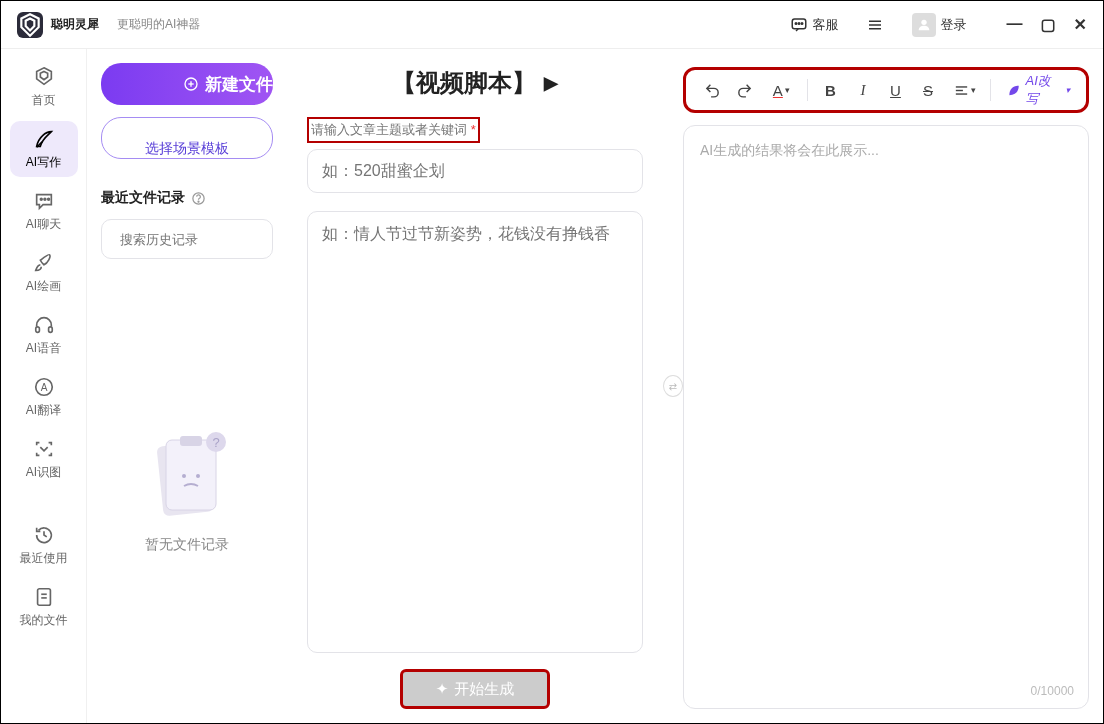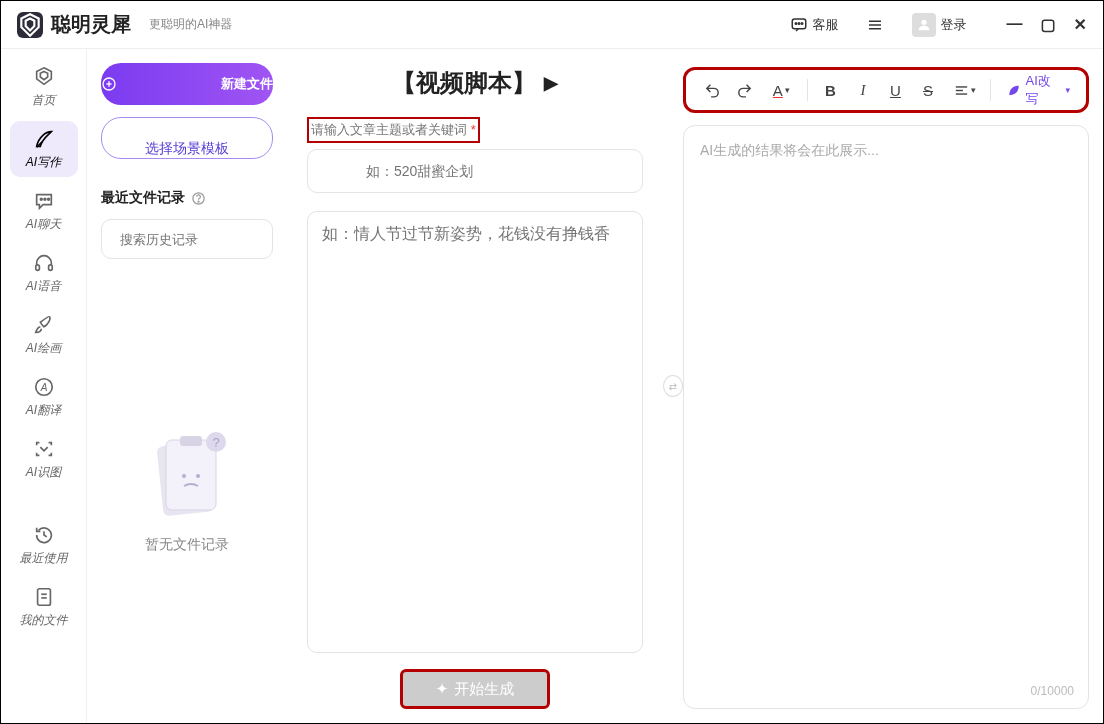--- a/index.html
+++ b/index.html
@@ -1,60 +1,60 @@
 <!DOCTYPE html>
 <html><head>
 <meta charset="utf-8">
 <style>
 * { margin: 0; padding: 0; box-sizing: border-box; font-family: -apple-system, "Microsoft YaHei", sans-serif; }
 body { background: #f5f5f7; width: 1104px; height: 724px; overflow: hidden; }
 .window { background: #fff; width: 100%; height: 100%; border: 1px solid #000; position: relative; display: flex; flex-direction: column; }
 .titlebar { height: 48px; display: flex; align-items: center; padding: 0 16px; border-bottom: 1px solid #eee; }
 .logo-wrap { display: flex; align-items: center; gap: 8px; }
 .logo-icon { width: 26px; height: 26px; background: #2b2b3a; border-radius: 6px; display: flex; align-items: center; justify-content: center; color: #fff; }
-.app-name { font-weight: 700; font-size: 20px; color: #222; }
+.app-name { font-weight: 700; font-size: 12px; color: #222; }
 .app-sub { font-size: 12px; color: #888; margin-left: 10px; }
 .title-spacer { flex: 1; }
 .title-right { display: flex; align-items: center; gap: 28px; }
 .title-btn { display: flex; align-items: center; gap: 4px; font-size: 13px; color: #333; cursor: pointer; }
 .avatar { width: 24px; height: 24px; background: #ddd; border-radius: 4px; display: flex; align-items: center; justify-content: center; color: #fff; }
 .win-ctrl { display: flex; gap: 18px; margin-left: 12px; font-size: 16px; font-weight: bold; color: #333; }
 .win-ctrl span { cursor: pointer; }
 .body { flex: 1; display: flex; overflow: hidden; }
 .sidebar { width: 86px; background: #fff; border-right: 1px solid #f0f0f0; display: flex; flex-direction: column; align-items: center; padding-top: 10px; gap: 6px; }
-.nav-item { width: 68px; height: 56px; display: flex; flex-direction: column; align-items: center; justify-content: center; gap: 4px; border-radius: 10px; cursor: pointer; color: #666; font-size: 12px; font-style: italic; }
+.nav-item { width: 68px; height: 56px; display: flex; flex-direction: column; align-items: center; justify-content: center; gap: 4px; border-radius: 10px; cursor: pointer; color: #666; font-size: 12px; }
 .nav-item.active { background: #eee9fb; color: #000000; }
 .nav-item svg { width: 22px; height: 22px; }
 .nav-spacer { height: 18px; }
 .panel-left { width: 200px; padding: 14px; display: flex; flex-direction: column; gap: 12px; }
-.btn-new { background: linear-gradient(90deg, #7b3bf1, #a055f3); color: #fff; height: 42px; border-radius: 20px; display: flex; align-items: center; justify-content: space-between; gap: 6px; font-size: 13px; font-weight: 600; cursor: pointer; }
+.btn-new { background: linear-gradient(90deg, #7b3bf1, #a055f3); color: #fff; height: 42px; border-radius: 20px; display: flex; align-items: center; justify-content: flex-end; gap: 6px; font-size: 17px; font-weight: 600; cursor: pointer; }
 .btn-tpl { border: 1.5px solid #a58cf3; color: #5a40d8; height: 42px; border-radius: 20px; display: flex; align-items: flex-end; justify-content: center; font-size: 14px; cursor: pointer; }
 .recent-head { display: flex; align-items: center; gap: 6px; font-weight: 700; font-size: 14px; margin-top: 18px; color: #222; }
 .search-box { height: 40px; border: 1px solid #e3e3e8; border-radius: 10px; display: flex; align-items: center; padding: 0 10px; gap: 8px; color: #999; }
 .search-box input { border: none; outline: none; flex: 1; font-size: 13px; background: transparent; }
 .empty { flex: 1; display: flex; flex-direction: column; align-items: center; justify-content: center; gap: 10px; color: #888; font-size: 14px; }
 .center { flex: 1; padding: 18px 20px 14px 20px; display: flex; flex-direction: column; }
 .center-title { text-align: center; font-size: 24px; font-weight: 700; color: #222; margin-bottom: 18px; display: flex; align-items: center; justify-content: center; gap: 8px; }
 .field-label { font-size: 13px; color: #777; margin-bottom: 6px; display: inline-block; padding: 2px 2px; }
 .req { color: #e33; }
 .hl { border: 2px solid #b40000; }
 .input-box { height: 44px; border: 1px solid #e3e3e8; border-radius: 10px; padding: 0 14px; font-size: 14px; color: #333; display: flex; align-items: center; background: #fff; margin-bottom: 18px; }
-.input-box input { border: none; outline: none; width: 100%; font-size: 14px; background: transparent; margin-left: 44px; }
+.input-box input { border: none; outline: none; width: 100%; font-size: 16px; background: transparent; }
 .textarea-box { flex: 1; border: 1px solid #e3e3e8; border-radius: 10px; padding: 12px 14px; background: #fff; margin-bottom: 16px; }
 .textarea-box textarea { border: none; outline: none; width: 100%; height: 100%; resize: none; font-size: 16px; color: #0369a1; background: transparent; }
 .gen-btn-wrap { display: flex; justify-content: center; }
 .gen-btn { width: 150px; height: 40px; background: #ccc; color: #fff; border-radius: 6px; display: flex; align-items: center; justify-content: center; gap: 6px; font-size: 15px; cursor: pointer; }
 .divider-handle { width: 20px; display: flex; align-items: center; justify-content: center; cursor: col-resize; }
 .dh-circle { width: 22px; height: 22px; border: 1px solid #ddd; border-radius: 50%; background: #fff; display: flex; align-items: center; justify-content: center; color: #bbb; font-size: 10px; }
 .right { width: 420px; padding: 18px 14px 14px 0; display: flex; flex-direction: column; gap: 12px; }
 .toolbar { height: 46px; border: 1px solid #e3e3e8; border-radius: 12px; display: flex; align-items: center; padding: 0 12px; gap: 4px; background: #fff; }
 .tb-btn { width: 30px; height: 30px; display: flex; align-items: center; justify-content: center; cursor: pointer; color: #444; font-size: 15px; border-radius: 4px; }
 .tb-btn svg { width: 17px; height: 17px; }
 .tb-sep { width: 1px; height: 22px; background: #e3e3e8; margin: 0 4px; }
-.ai-rewrite { display: flex; align-items: center; gap: 4px; color: #7348ea; font-size: 13px; cursor: pointer; padding: 0 4px; }
+.ai-rewrite { display: flex; align-items: center; gap: 4px; color: #7348ea; font-size: 13px; cursor: pointer; padding: 0 4px; font-style: italic; }
 .output-box { flex: 1; border: 1px solid #e3e3e8; border-radius: 12px; background: #fff; padding: 16px; position: relative; color: #aaa; font-size: 14px; }
 .counter { position: absolute; bottom: 10px; right: 14px; font-size: 12px; color: #bbb; }
 .red-box { border: 3px solid #b40000; }
 </style>
 </head>
 <body>
 
 <div class="window">
   <div class="titlebar">
     <div class="logo-wrap">
@@ -123,32 +123,32 @@
         <svg viewBox="0 0 24 24" fill="none" stroke="currentColor" stroke-width="1.8">
             <path d="M4 5 h16 v11 h-9 l-4 4 v-4 h-3 Z"></path>
             <circle cx="9" cy="10" r="1" fill="currentColor"></circle>
             <circle cx="13" cy="10" r="1" fill="currentColor"></circle>
             <circle cx="17" cy="10" r="1" fill="currentColor"></circle>
           </svg>
         <span>AI聊天</span>
       </div>
       <div class="nav-item">
         <svg viewBox="0 0 24 24" fill="none" stroke="currentColor" stroke-width="1.8">
+            <path d="M18 3 C20 5 16 12 12 14 C10 12 9 11 8 9 C12 6 17 2 18 3 Z"></path>
+            <path d="M8 14 C5 14 4 17 3 20 C6 20 9 19 9 16"></path>
+          </svg>
+        <span>AI绘画</span>
+      </div>
+      <div class="nav-item">
+        <svg viewBox="0 0 24 24" fill="none" stroke="currentColor" stroke-width="1.8">
             <path d="M4 14 v-2 a8 8 0 0 1 16 0 v2"></path>
             <rect x="3" y="14" width="4" height="6" rx="2"></rect>
             <rect x="17" y="14" width="4" height="6" rx="2"></rect>
           </svg>
         <span>AI语音</span>
-      </div>
-      <div class="nav-item">
-        <svg viewBox="0 0 24 24" fill="none" stroke="currentColor" stroke-width="1.8">
-            <path d="M18 3 C20 5 16 12 12 14 C10 12 9 11 8 9 C12 6 17 2 18 3 Z"></path>
-            <path d="M8 14 C5 14 4 17 3 20 C6 20 9 19 9 16"></path>
-          </svg>
-        <span>AI绘画</span>
       </div>
       <div class="nav-item">
         <svg viewBox="0 0 24 24" fill="none" stroke="currentColor" stroke-width="1.8">
             <circle cx="12" cy="12" r="9"></circle>
             <text x="12" y="16" font-size="11" text-anchor="middle" fill="currentColor" stroke="none">A</text>
           </svg>
         <span>AI翻译</span>
       </div>
       <div class="nav-item">
         <svg viewBox="0 0 24 24" fill="none" stroke="currentColor" stroke-width="1.8">

